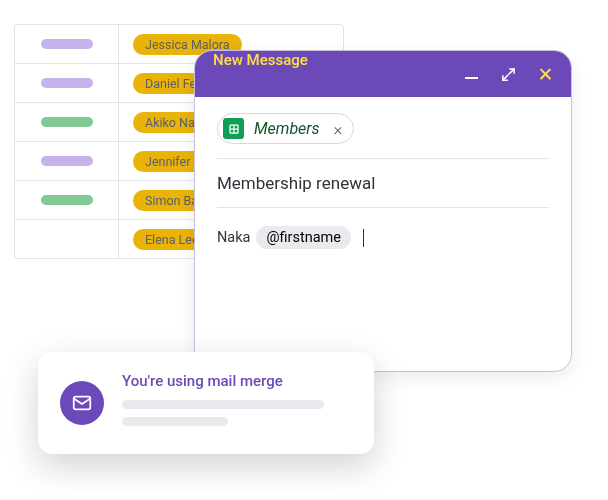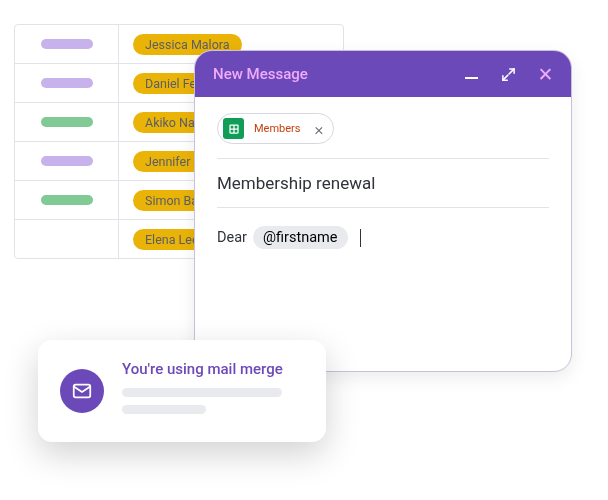--- a/index.html
+++ b/index.html
@@ -22,51 +22,51 @@
   background: #eab308; color: #5a5f68; font-size: 12.5px;
 }
 
 
 .composer {
   position: absolute; left: 194px; top: 50px; width: 378px; height: 322px;
   background: #fff; border: 1px solid #c9c1da; border-radius: 18px;
   box-shadow: 0 6px 18px rgba(0,0,0,0.08); overflow: hidden;
 }
 .composer-header {
-  height: 46px; background: #6c49b8; display: flex; align-items: center;
-  padding: 0 18px; color: #f0abfc;
+  height: 46px; background: #6c49b8; display: flex; 
+  padding: 0 18px; color: #fde047;
 }
 .composer-title { font-size: 15px; font-weight: 500; flex: 1; }
 .hdr-icons { display: flex; gap: 22px; align-items: center; }
 .hdr-ic { width: 15px; height: 15px; display: flex; align-items: center; justify-content: center; cursor: pointer; }
 .minimize-line { width: 13px; height: 2px; background: #fff; margin-top: 8px; }
 .close-x { font-size: 19px; line-height: 1; font-weight: 300; }
 .expand-ic svg { width: 15px; height: 15px; }
 
 .composer-body { padding: 16px 22px 0 22px; }
 .to-row { display: flex; align-items: center; border-bottom: 1px solid #e1e3e8; padding-bottom: 14px; }
 .to-chip {
   display: inline-flex; align-items: center; gap: 10px;
   border: 1px solid #d5d8de; border-radius: 20px; padding: 4px 10px 4px 5px;
 }
 .sheets-ic { width: 21px; height: 21px; background: #0f9d58; border-radius: 3px; display: flex; align-items: center; justify-content: center; }
 .sheets-ic svg { width: 12px; height: 12px; }
-.chip-txt { font-size: 11px; color: #c2410c; }
+.chip-txt { font-size: 16px; color: #14532d; font-style: italic; }
 .chip-x { font-size: 17px; color: #5c6069; font-weight: 300; cursor: pointer; margin-left: 4px; }
 .to-right { margin-left: auto; display: flex; align-items: center; gap: 12px; color: #6a6f79; font-size: 14px; }
 .addp-ic svg { width: 19px; height: 19px; }
 
 .subject-row { border-bottom: 1px solid #e1e3e8; padding: 14px 0; font-size: 17px; color: #2f333a; }
 .msg-row { padding: 18px 0; display: flex; align-items: center; gap: 6px; font-size: 14.5px; color: #2f333a; }
 .mention-chip { background: #e9eaed; padding: 3px 10px; border-radius: 14px; color: #000000; }
 .cursor-bar { width: 1px; height: 18px; background: #2f333a; margin-left: 6px; }
 
 
 .popup {
-  position: absolute; left: 38px; top: 340px; width: 288px;
+  position: absolute; left: 38px; top: 352px; width: 336px;
   background: #fff; border-radius: 14px; padding: 20px 22px;
   box-shadow: 0 12px 34px rgba(0,0,0,0.18);
   display: flex; align-items: center; gap: 18px;
 }
 .popup-ic { width: 44px; height: 44px; border-radius: 50%; background: #6c49b8; display: flex; align-items: center; justify-content: center; flex-shrink: 0; }
 .popup-ic svg { width: 22px; height: 22px; }
 .popup-body { flex: 1; }
 .popup-title { color: #6c49b8; font-size: 15px; font-weight: 500; margin-bottom: 10px; }
 .popup-bar { background: #e9eaed; height: 9px; border-radius: 5px; margin-bottom: 8px; }
 .popup-bar.w1 { width: 88%; }
@@ -141,21 +141,21 @@
             <line x1="12" y1="4" x2="12" y2="20"></line>
             <line x1="4" y1="12" x2="20" y2="12"></line>
           </svg>
         </span>
         <span class="chip-txt">Members</span>
         <span class="chip-x">×</span>
       </div>
     </div>
     <div class="subject-row">Membership renewal</div>
     <div class="msg-row">
-      <span>Dear</span>
+      <span>Naka</span>
       <span class="mention-chip">@firstname</span>
       <span class="cursor-bar"></span>
     </div>
   </div>
 </div>
 
 <div class="popup">
   <div class="popup-ic">
     <svg viewBox="0 0 24 24" fill="none" stroke="#fff" stroke-width="1.9" stroke-linecap="round" stroke-linejoin="round">
       <rect x="3" y="5" width="18" height="14" rx="2"></rect>

